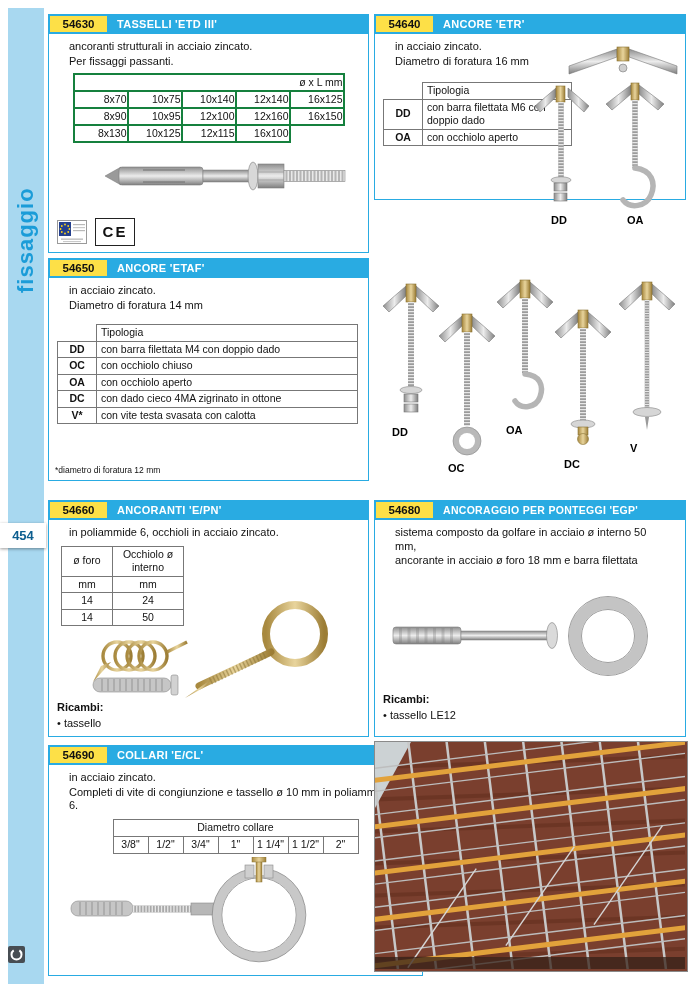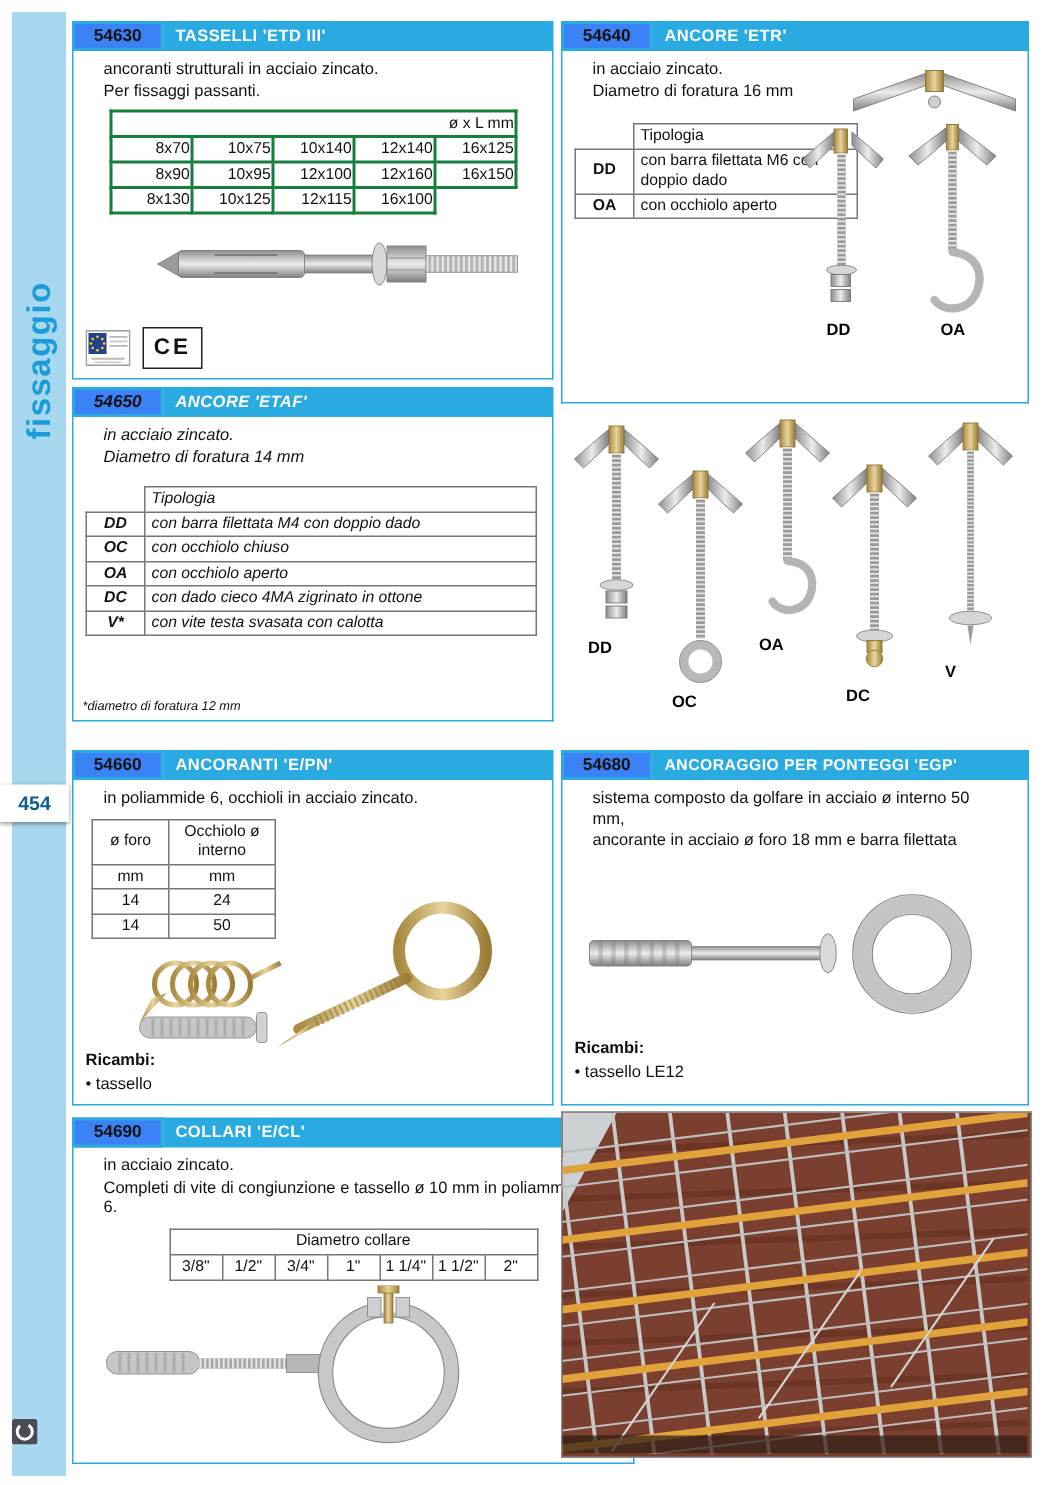--- a/index.html
+++ b/index.html
@@ -6,21 +6,21 @@
   html,body{margin:0;padding:0;}
   body{font-family:"Liberation Sans",sans-serif;background:#fff;}
   #page{position:relative;width:700px;height:990px;background:#fff;overflow:hidden;}
   .sidebar{position:absolute;left:8px;top:8px;width:36px;height:976px;background:var(--sbg);}
   .cat{position:absolute;left:8px;top:140px;width:36px;height:200px;writing-mode:vertical-rl;transform:rotate(180deg);
        display:flex;align-items:center;justify-content:center;font-size:22px;font-weight:bold;color:#1b9cd8;letter-spacing:1px;}
   .badge{position:absolute;left:0;top:479px;width:46px;height:25px;background:#fff;box-shadow:0 1px 3px rgba(0,0,0,.4);
        display:flex;align-items:center;justify-content:center;font-weight:bold;font-size:13px;color:#0d5e8f;margin-top:44px;}
   .panel{position:absolute;background:#fff;}
   .phead{display:flex;height:20px;}
-  .pcode{width:57px;border:2px solid var(--accent);background:#3b82f6;display:flex;align-items:center;justify-content:center;
+  .pcode{width:57px;border:2px solid var(--accent);background:#fde047;display:flex;align-items:center;justify-content:center;
        font-weight:bold;font-size:11.5px;color:#111;}
   .ptitle{flex:1;background:var(--accent);color:#fff;display:flex;align-items:center;padding-left:8px;font-weight:bold;
        font-size:11px;letter-spacing:.3px;white-space:nowrap;}
   .pbody{position:absolute;left:0;right:0;top:20px;bottom:0;border:1px solid var(--accent);border-top:none;
        padding:5px 8px;font-size:11px;color:#111;line-height:13.5px;}
   .txt{margin:1px 12px;}
   table{border-collapse:collapse;}
   .sizes{margin:5px auto 0;}
   .sizes th,.sizes td{border:2px solid #15803d;width:52px;height:15px;text-align:right;font-size:10.5px;font-weight:normal;padding:0;}
   .tip td,.tip th{border:1px solid #777;font-size:10.5px;padding:1px 4px;font-weight:normal;text-align:left;vertical-align:middle;}
@@ -139,21 +139,21 @@
           <rect x="16" y="7" width="12" height="1.2" fill="#c9c9c9"></rect>
           <rect x="16" y="10" width="12" height="1.2" fill="#b9b9b9"></rect>
           <rect x="4" y="18.5" width="22" height="1.3" fill="#b9b9b9"></rect>
           <rect x="6" y="21" width="18" height="1.1" fill="#c9c9c9"></rect>
         </svg>
         <div class="ce">CE</div>
       </div>
     </div>
   </section>
 
-  <section class="panel" style="left:374px;top:14px;width:312px;height:255px;">
+  <section class="panel" style="left:374px;top:14px;width:312px;height:186px;">
     <div class="phead">
       <div class="pcode">54640</div>
       <div class="ptitle">ANCORE 'ETR'</div>
     </div>
     <div class="pbody">
       <p class="txt">in acciaio zincato.</p>
       <p class="txt">Diametro di foratura 16 mm</p>
       <table class="tip" style="margin-top:14px">
         <tbody>
             <tr>
@@ -194,21 +194,21 @@
           <line x1="30" y1="28" x2="30" y2="96" stroke="#9b9b9b" stroke-width="5.5"></line>
           <line x1="30" y1="28" x2="30" y2="96" stroke="#e8e8e8" stroke-width="5.5" stroke-dasharray="1.2,1.8"></line>
           <path d="M30 96 c17 2 21 15 16 27 c-5 12 -21 14 -28 5" fill="none" stroke="#b5b5b5" stroke-width="5.5" stroke-linecap="round"></path>
         </svg>
         <span class="lbl" style="left:20px;top:180px">DD</span>
         <span class="lbl" style="left:96px;top:180px">OA</span>
       </div>
     </div>
   </section>
 
-  <section class="panel" style="left:48px;top:258px;width:321px;height:223px;font-style:italic;">
+  <section class="panel" style="left:48px;top:258px;width:321px;height:223px;">
     <div class="phead">
       <div class="pcode">54650</div>
       <div class="ptitle">ANCORE 'ETAF'</div>
     </div>
     <div class="pbody">
       <p class="txt">in acciaio zincato.</p>
       <p class="txt">Diametro di foratura 14 mm</p>
       <table class="tip" style="margin-top:12px">
         <tbody>
             <tr>

